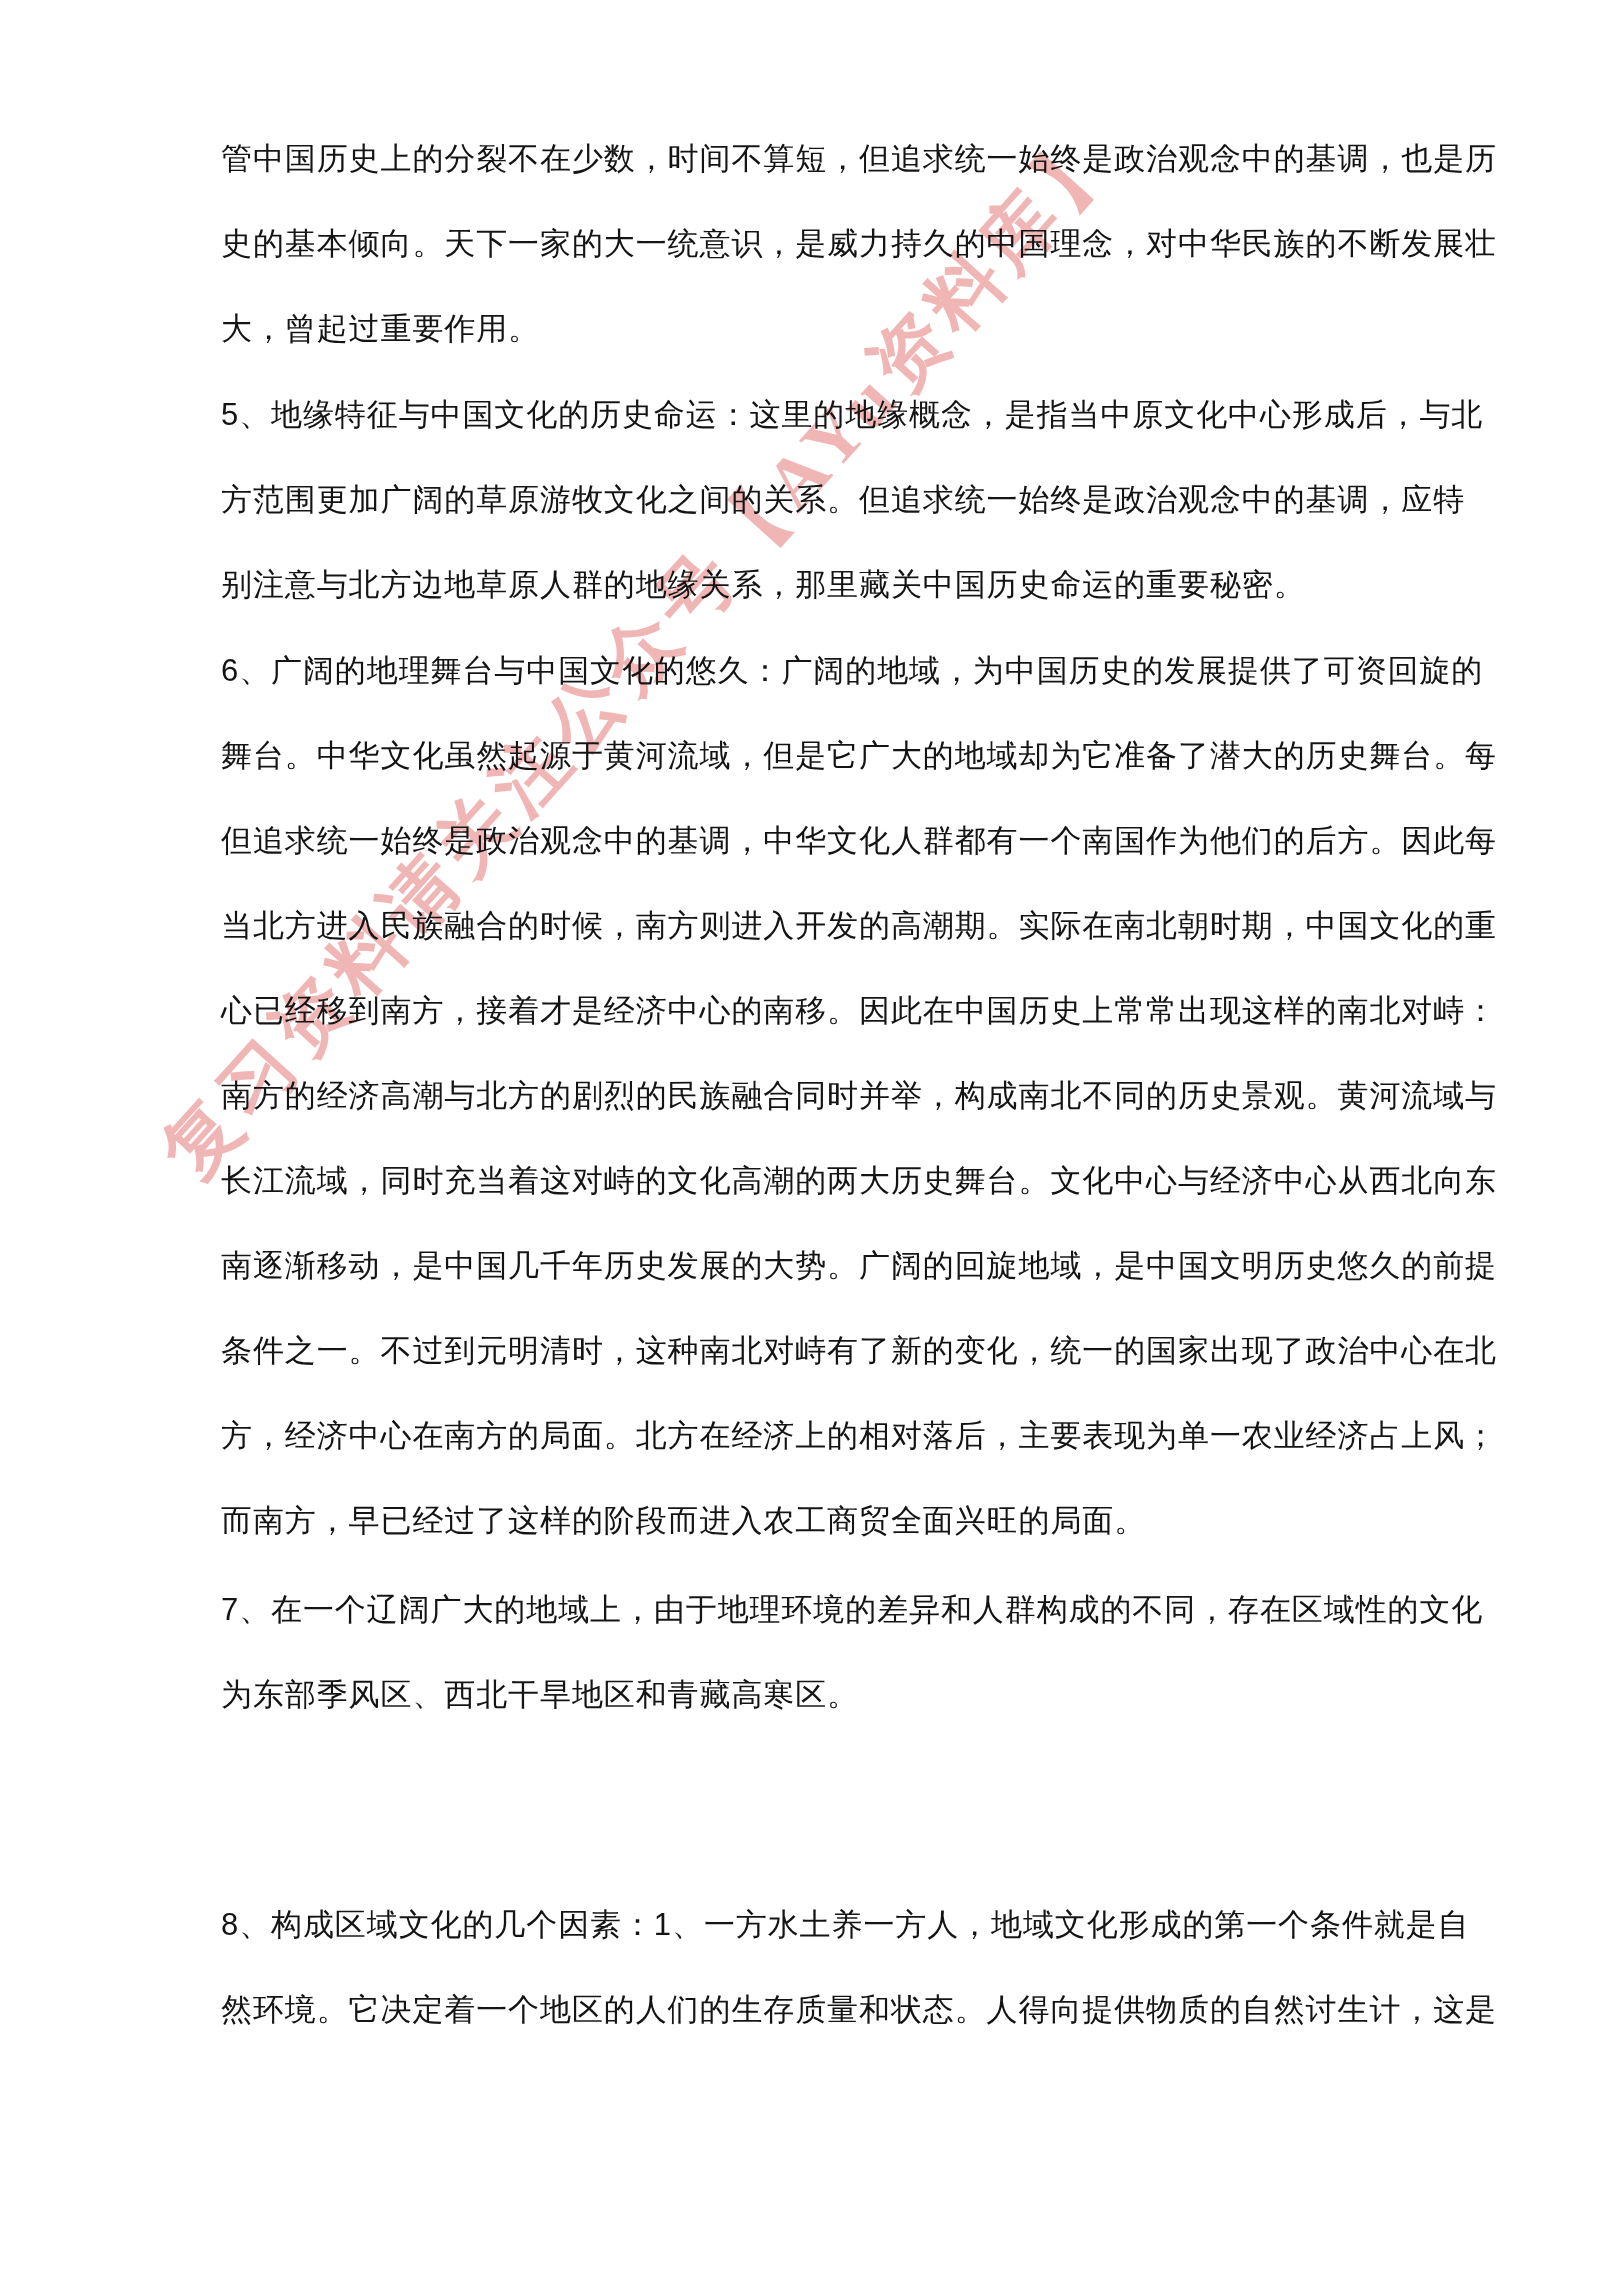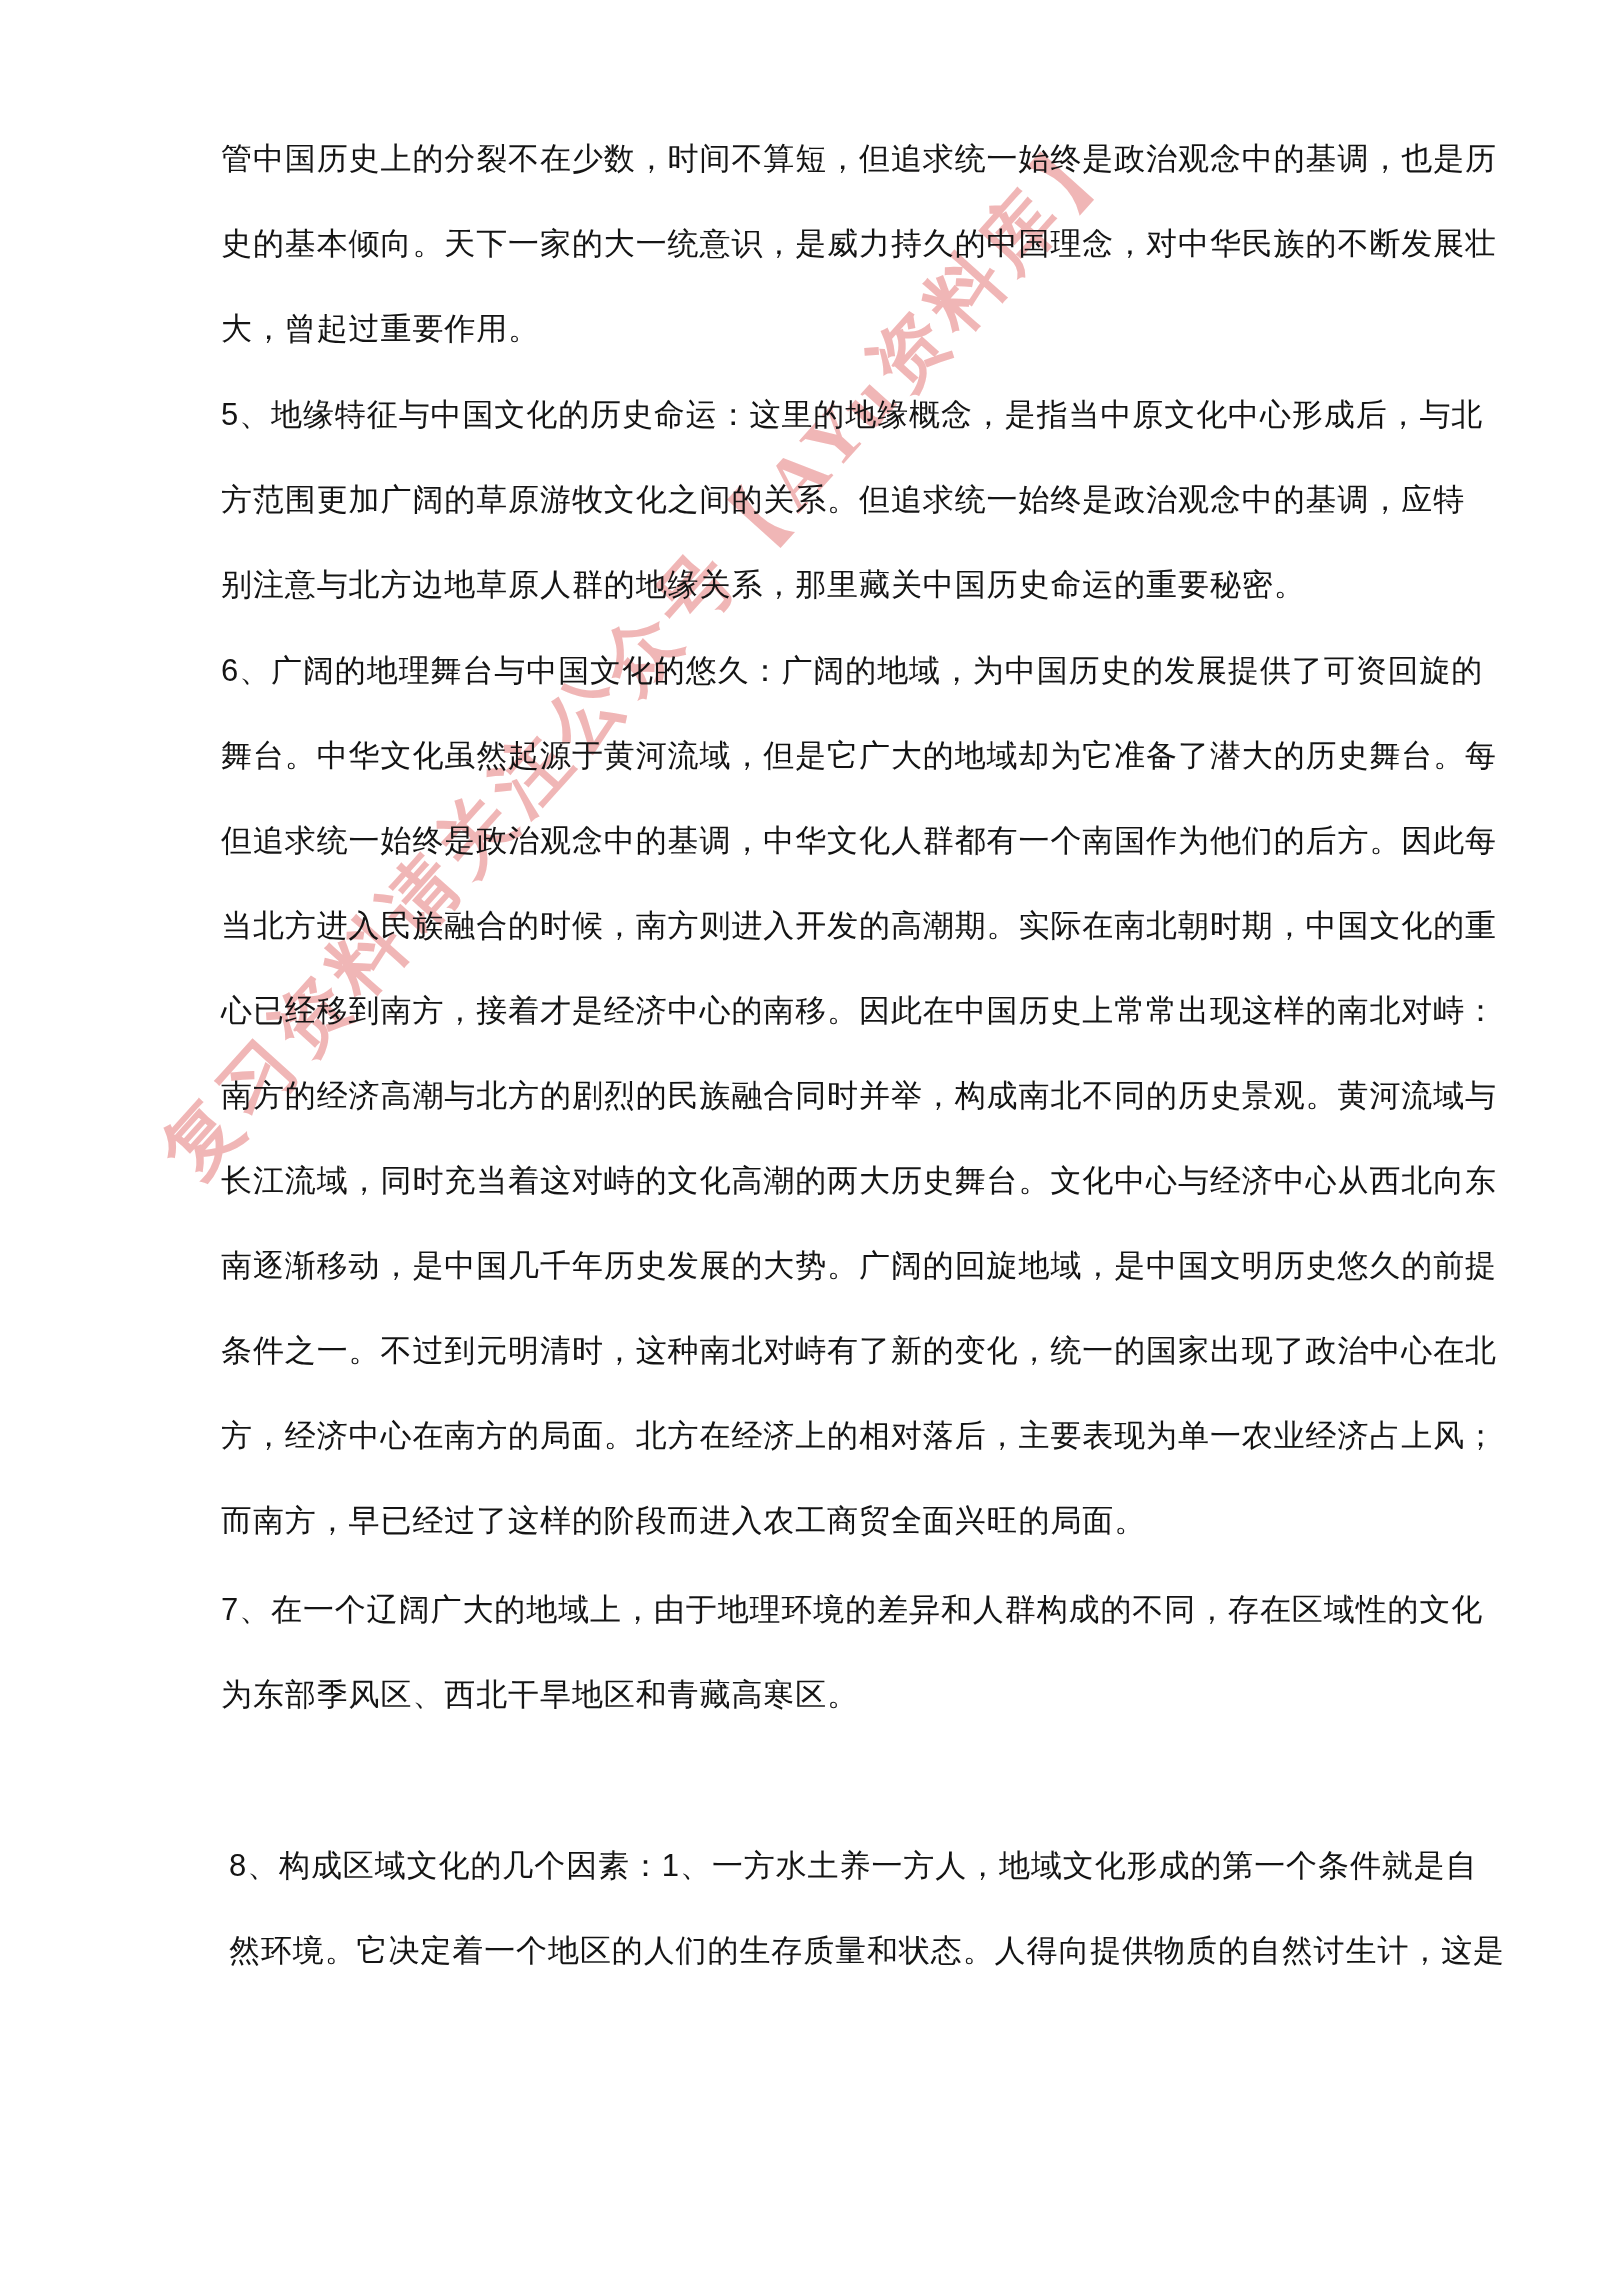--- a/index.html
+++ b/index.html
@@ -107,20 +107,20 @@
       <span class="line">条件之一。不过到元明清时，这种南北对峙有了新的变化，统一的国家出现了政治中心在北</span>
       <span class="line">方，经济中心在南方的局面。北方在经济上的相对落后，主要表现为单一农业经济占上风；</span>
       <span class="line">而南方，早已经过了这样的阶段而进入农工商贸全面兴旺的局面。</span>
     </div>
 
     <div class="para" style="top:1567px;">
       <span class="line">7、在一个辽阔广大的地域上，由于地理环境的差异和人群构成的不同，存在区域性的文化</span>
       <span class="line">为东部季风区、西北干旱地区和青藏高寒区。</span>
     </div>
 
-    <div class="para" style="top:1823px;margin-left:8px;">
+    <div class="para" style="top:1882px;">
       <span class="line">8、构成区域文化的几个因素：1、一方水土养一方人，地域文化形成的第一个条件就是自</span>
       <span class="line">然环境。它决定着一个地区的人们的生存质量和状态。人得向提供物质的自然讨生计，这是</span>
     </div>
 
   </div>
 </div>
 
 
 </body></html>

